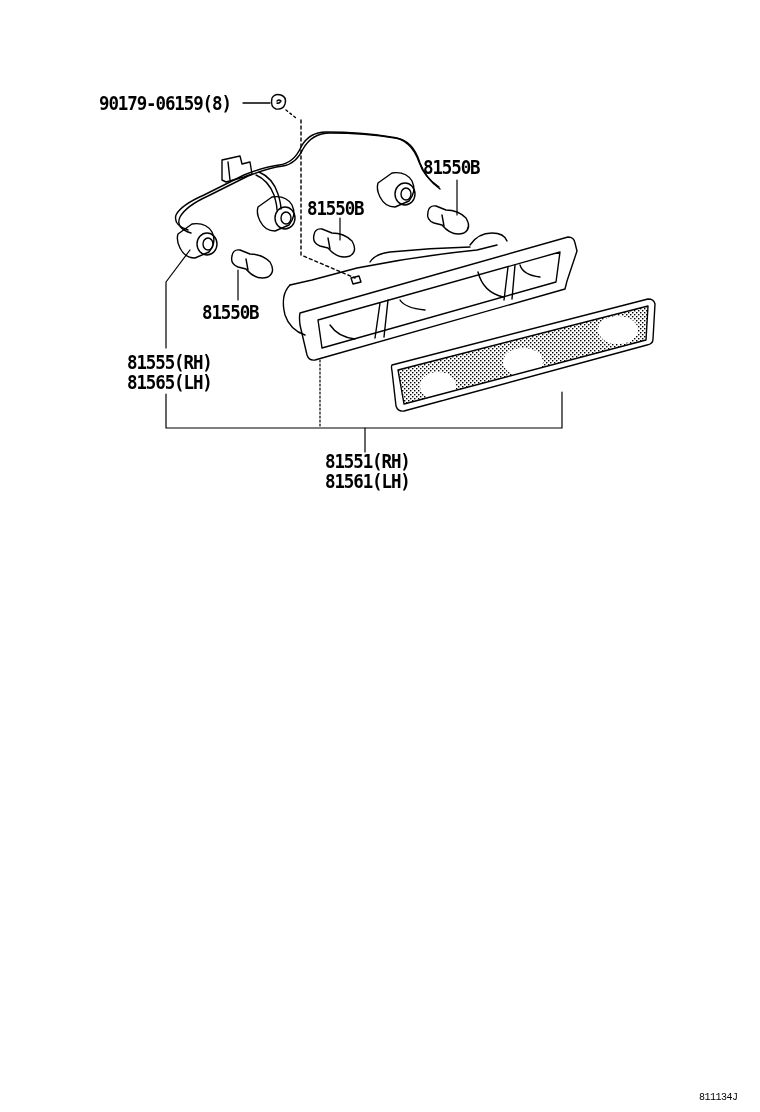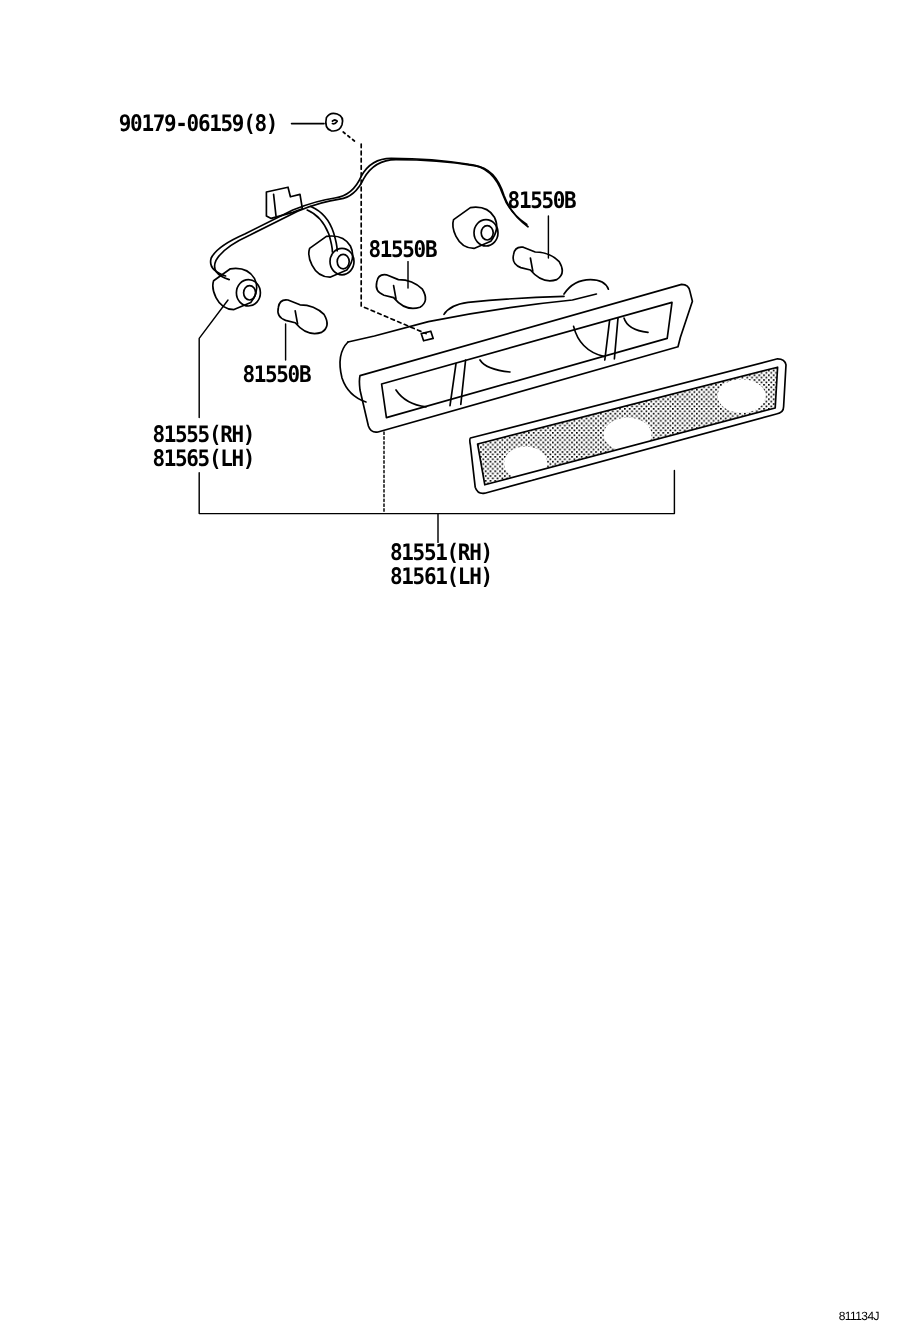--- a/index.html
+++ b/index.html
@@ -13,21 +13,21 @@
       color: #000000;
       letter-spacing: -1.2px;
       line-height: 20px;
       white-space: nowrap;
       transform: scaleX(0.92);
       transform-origin: left top;
     }
     .lbl span { display: block; }
     .ref {
       position: absolute;
-      font-family: Liberation Sans, sans-serif;
+      font-family: Liberation Mono, monospace;
       font-size: 10px;
       color: #000000;
       letter-spacing: -0.5px;
       white-space: nowrap;
     }
     svg { position: absolute; left: 0; top: 0; }
   </style>
 </head>
 <body>
 

